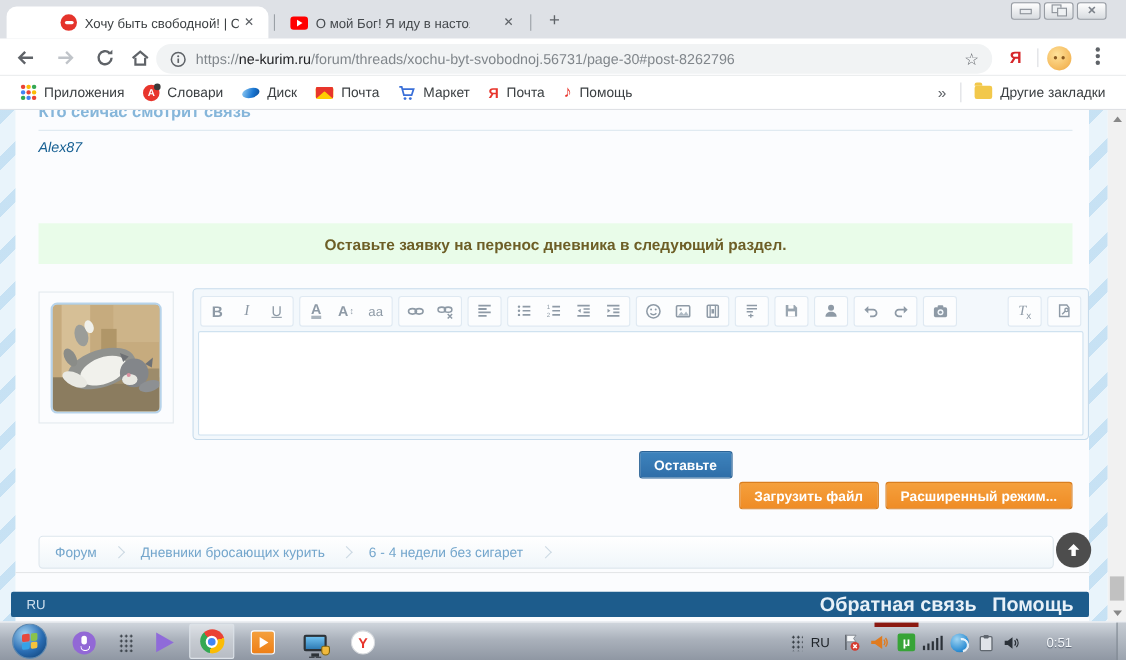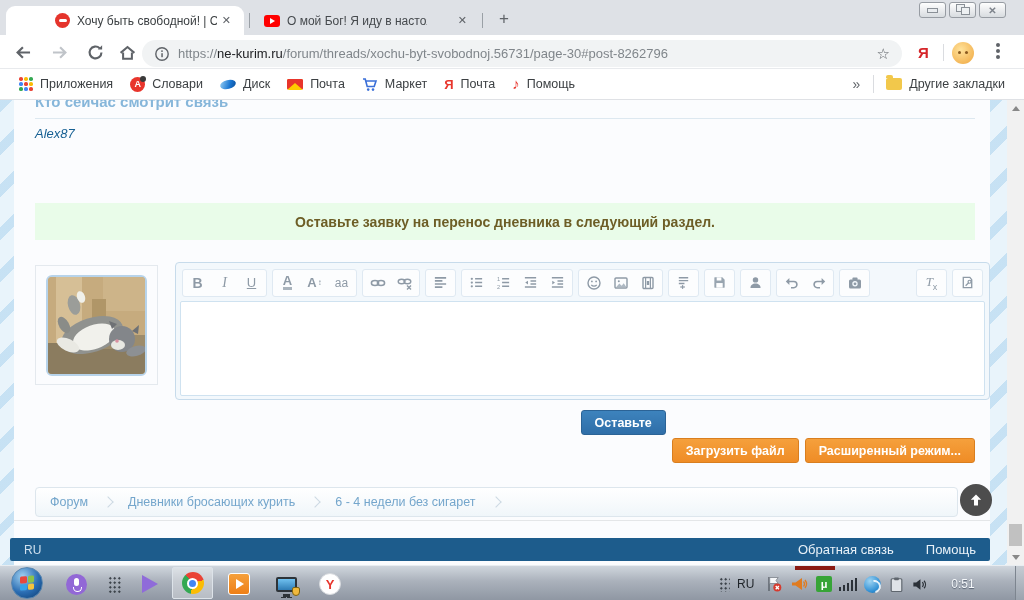--- a/index.html
+++ b/index.html
@@ -123,21 +123,21 @@
   .crumb { font-size:12.5px; color:#74a6cc; white-space:nowrap; }
   .crumb-sep { width:8px; height:8px; border-top:1px solid #ccd9e3; border-right:1px solid #ccd9e3; transform:rotate(45deg); margin:0 4px; }
   .bottom-rule { position:absolute; left:14px; top:420px; width:976px; height:1px; background:#e4e6e8; }
 
   .scrolltop { position:absolute; left:960px; top:384px; width:32px; height:32px; border-radius:50%; background:#4d4d4d;
     display:flex; align-items:center; justify-content:center; cursor:pointer; }
 
   .footerbar { position:absolute; left:10px; top:438px; width:980px; height:23px; background:#1d5c8c; border-radius:2px;
     display:flex; align-items:center; padding:0 14px; }
   .footer-lang { font-size:12px; color:#cfe0ee; }
-  .footer-links { margin-left:auto; display:flex; gap:32px; font-size:13px; color:#e8f1f8; }
+  .footer-links { margin-left:auto; display:flex; gap:14px; font-size:18px; color:#e8f1f8;font-weight:bold; }
 
   
   .pscroll { position:absolute; left:1007px; top:0; width:17px; height:465px; background:#f1f1f1; }
   .ps-up, .ps-down { position:absolute; left:0; width:17px; height:16px; display:flex; align-items:center; justify-content:center; }
   .ps-up { top:0; } .ps-down { bottom:0; }
   .tri-up { border-left:4px solid transparent; border-right:4px solid transparent; border-bottom:5px solid #888; }
   .tri-down { border-left:4px solid transparent; border-right:4px solid transparent; border-top:5px solid #888; }
   .ps-thumb { position:absolute; left:2px; top:424px; width:13px; height:22px; background:#c1c1c1; }
 
   

